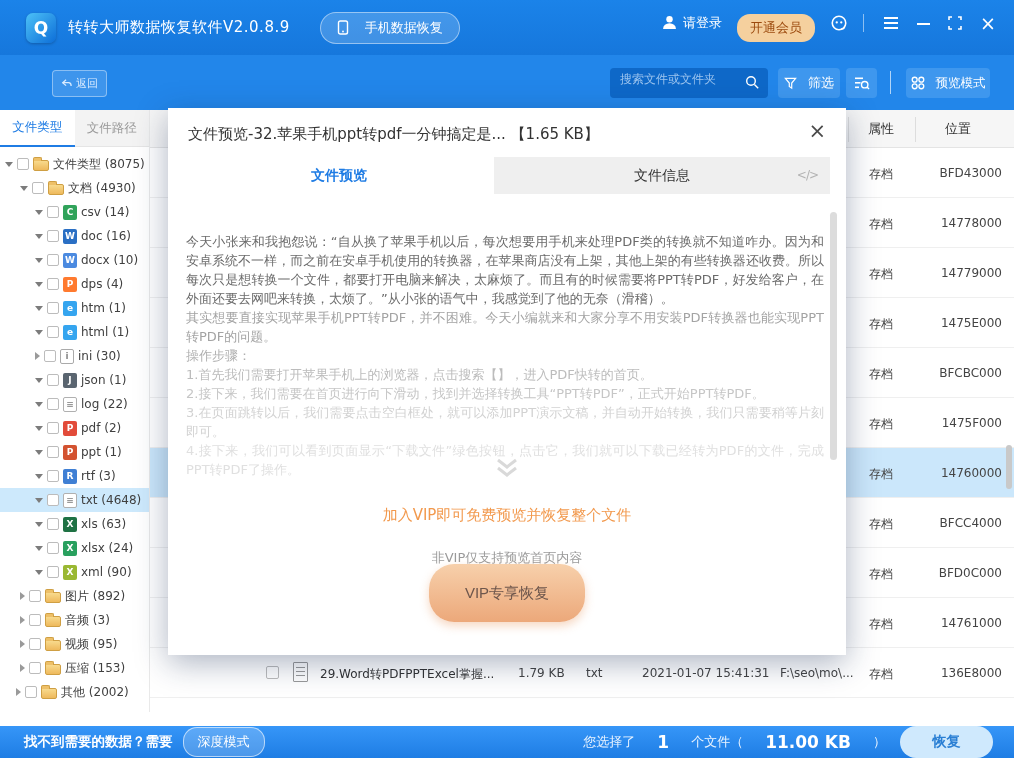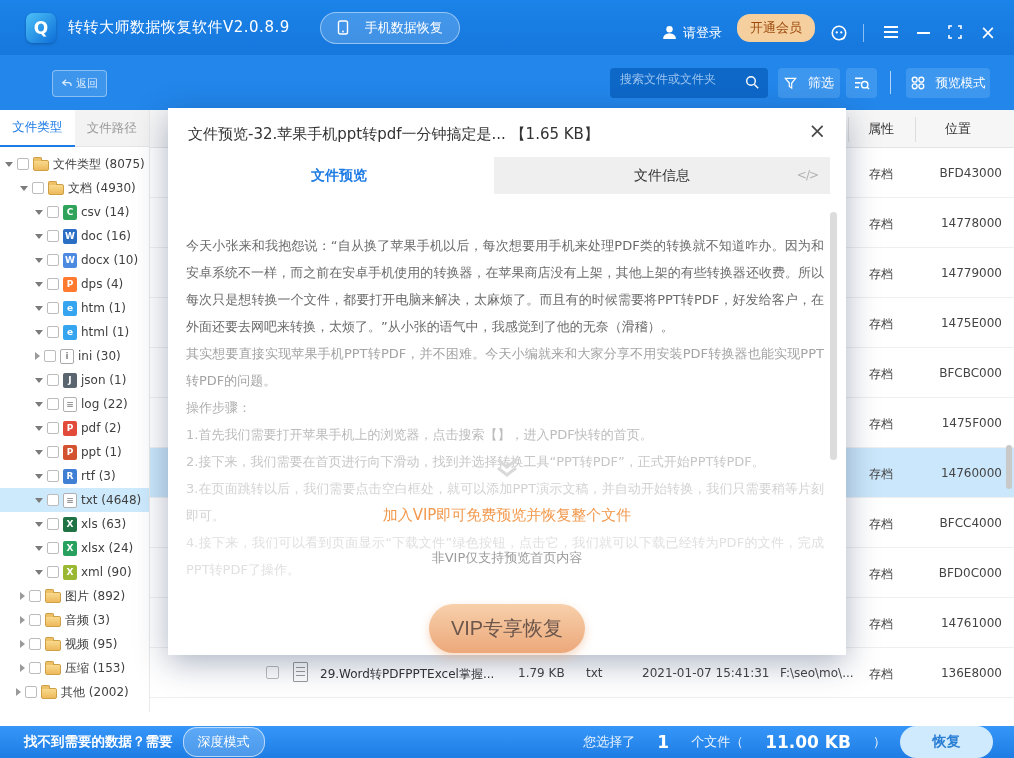--- a/index.html
+++ b/index.html
@@ -9,21 +9,21 @@
   
   .titlebar { position:absolute; top:0; left:0; right:0; height:55px;
     background:linear-gradient(180deg,#1b83e9,#1677dc); display:flex; align-items:center; }
   .logo { margin-left:26px; width:30px; height:30px; border-radius:7px;
     background:linear-gradient(135deg,#4cc1f7,#0d6ed8); color:#fff; font-weight:bold; font-size:17px;
     display:flex; align-items:center; justify-content:center; box-shadow:0 1px 3px rgba(0,0,0,.25); }
   .app-title { margin-left:12px; color:#fff; font-size:15px; letter-spacing:.5px; }
   .phone-btn { margin-left:30px; display:flex; align-items:center; gap:16px; padding:6px 16px;
     border-radius:16px; background:rgba(255,255,255,.18); border:1px solid rgba(255,255,255,.45);
     color:#fff; font-size:13px; cursor:pointer; }
-  .tb-right { margin-left:auto; margin-right:18px; display:flex; align-items:flex-end; gap:15px; }
+  .tb-right { margin-left:auto; margin-right:18px; display:flex; align-items:flex-start; gap:15px; }
   .login { color:#fff; font-size:13px; display:flex; align-items:center; gap:6px; cursor:pointer; }
   .vip-pill { padding:5px 13px; border-radius:13px; background:#f5d09e; color:#9c4a0e;
     font-size:13px; border:none; cursor:pointer; }
   .vdiv { width:1px; height:18px; background:rgba(255,255,255,.5); }
   .winctl { display:flex; align-items:center; gap:18px; margin-left:4px; }
   .xclose { color:#fff; font-size:19px; line-height:1; cursor:pointer; }
 
   
   .toolbar { position:absolute; top:55px; left:0; right:0; height:55px; background:#2286ea; }
   .back-btn { position:absolute; left:52px; top:15px; display:flex; align-items:center; gap:4px;
@@ -101,28 +101,28 @@
     box-shadow:0 8px 30px rgba(20,40,80,.35); z-index:10; }
   .m-title { padding:17px 50px 13px 20px; font-size:15px; color:#333; white-space:nowrap; overflow:hidden; }
   .m-close { position:absolute; right:20px; top:13px; font-size:21px; color:#4a4a4a; cursor:pointer; line-height:1; }
   .m-tabs { position:relative; margin:0 16px; height:37px; background:#efefef; display:flex; }
   .m-tab { display:flex; align-items:center; justify-content:center; font-size:14px; cursor:pointer; }
   .m-tab.active { width:48%; background:#fff; color:#1f7ce4; font-weight:600; }
   .m-tab.plain { flex:1; color:#333; }
   .m-code { position:absolute; right:12px; top:11px; font-size:12px; color:#b2b2b2; letter-spacing:-1px; }
   .m-content { position:absolute; top:91px; left:0; right:0; bottom:0; overflow:hidden;
     padding:33px 22px 0 18px; }
-  .m-content p { font-size:13px; line-height:27px; text-align:justify; }
+  .m-content p { font-size:13px; line-height:19px; text-align:justify; }
   .m-scroll { position:absolute; right:9px; top:104px; width:7px; height:248px; background:#dcdcdc; border-radius:4px; }
   .chevron { position:absolute; left:50%; transform:translateX(-50%); top:350px; }
   .vip-promo { position:absolute; left:0; right:0; top:398px; text-align:center; font-size:15px; color:#f2994d; }
   .vip-note  { position:absolute; left:0; right:0; top:441px; text-align:center; font-size:13px; color:#9a9a9a; }
-  .vip-btn { position:absolute; left:50%; transform:translateX(-50%); top:496px; width:156px; height:49px;
+  .vip-btn { position:absolute; left:50%; transform:translateX(-50%); top:456px; width:156px; height:58px;
     border:none; border-radius:25px; background:linear-gradient(180deg,#f7d0ab,#eca87a);
-    color:#6d564c; font-size:20px; cursor:pointer; box-shadow:0 4px 10px rgba(236,168,122,.45); }
+    color:#6d564c; font-size:15px; cursor:pointer; box-shadow:0 4px 10px rgba(236,168,122,.45); }
 
   
   .statusbar { position:absolute; left:0; right:0; bottom:0; height:32px;
     background:linear-gradient(180deg,#3696f8,#1e7de4); display:flex; align-items:center; z-index:11; }
   .sb-left { margin-left:24px; color:#fff; font-size:13.5px; font-weight:bold; }
   .deep-pill { margin-left:10px; padding:5px 14px; border-radius:14px; background:rgba(255,255,255,.2);
     border:1px solid rgba(255,255,255,.6); color:#fff; font-size:13px; cursor:pointer; }
   .sb-right { margin-left:auto; color:#eaf4ff; font-size:13px; display:flex; align-items:center; gap:20px;text-align:center; }
   .sb-strong { color:#fff; font-size:17px; font-weight:bold; margin:0 2px; }
   .recover-btn { margin:0 21px 0 14px; width:93px; height:32px; border:none; border-radius:16px;

